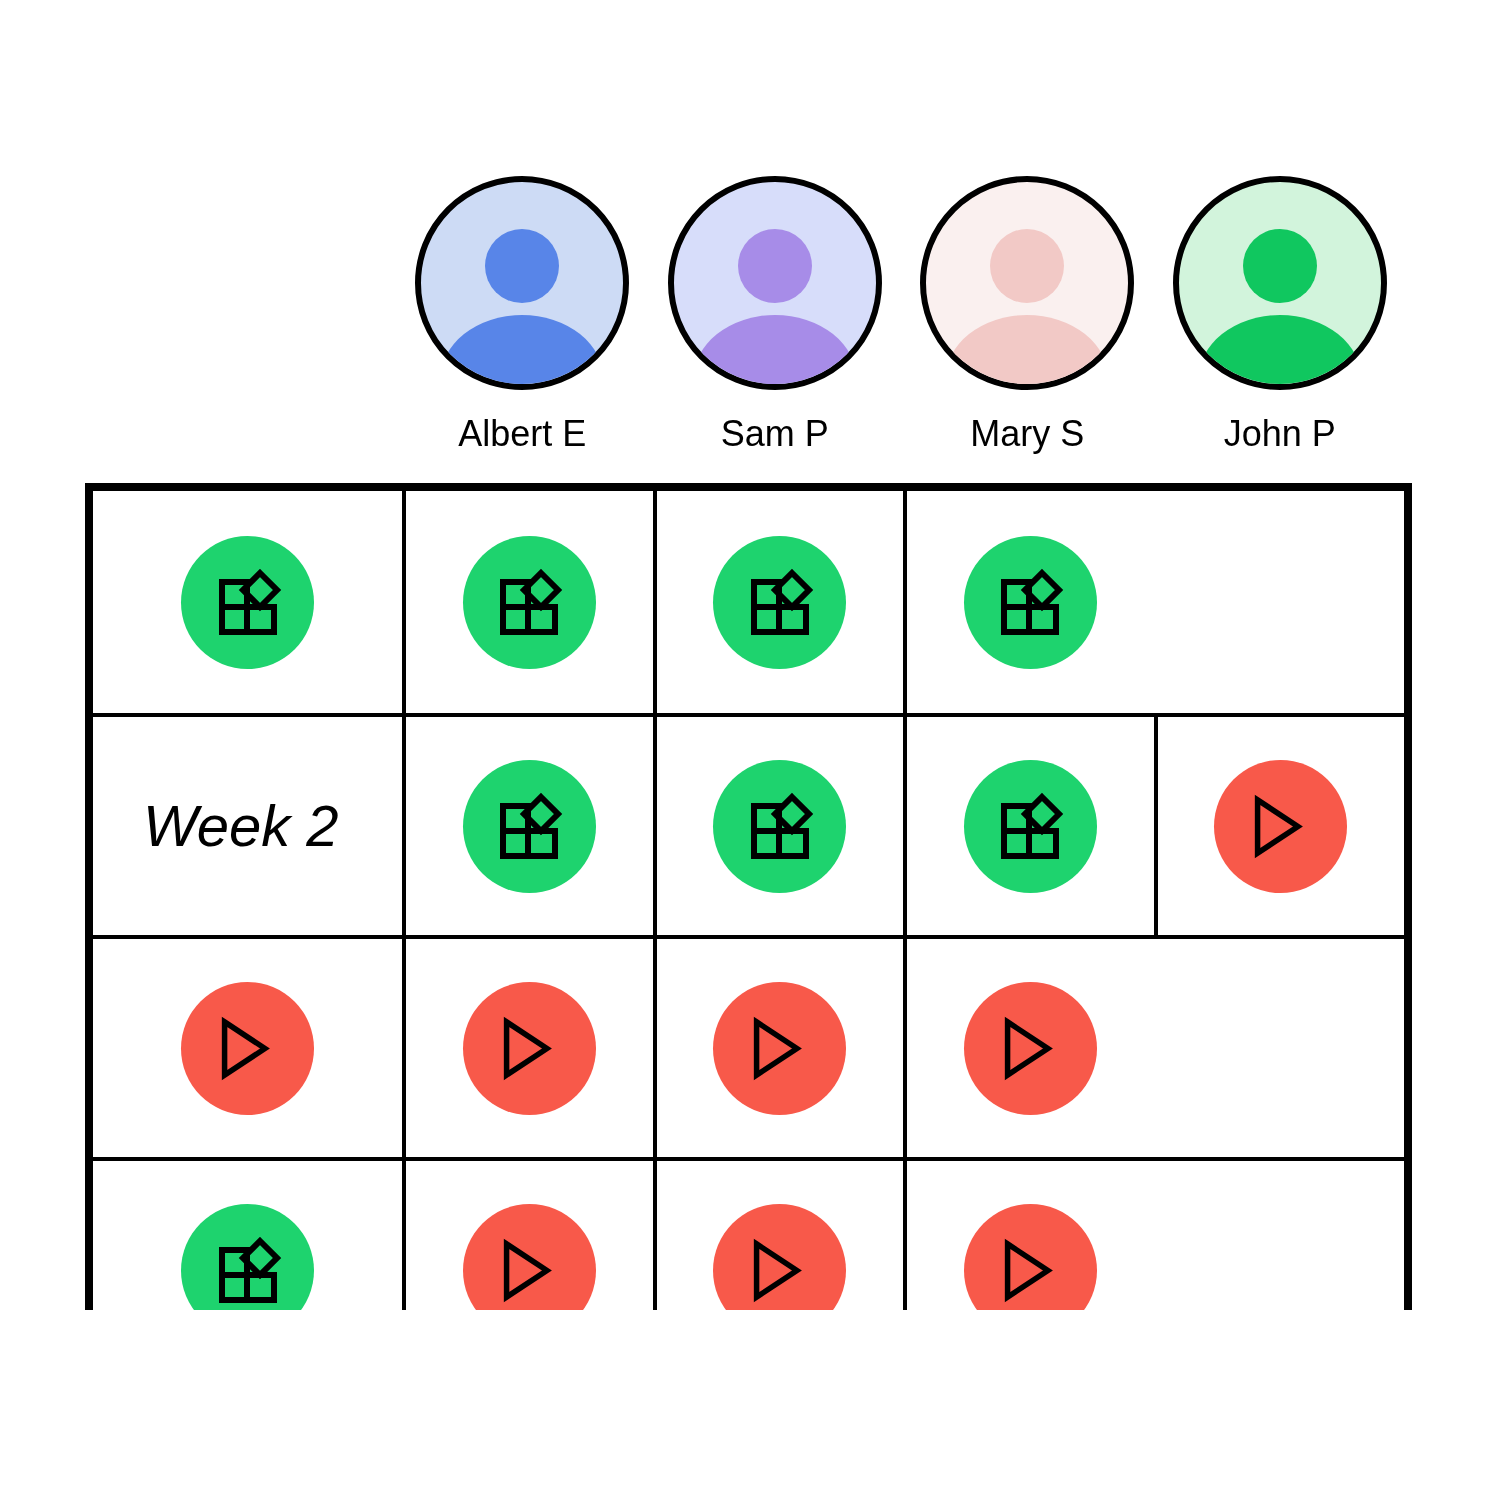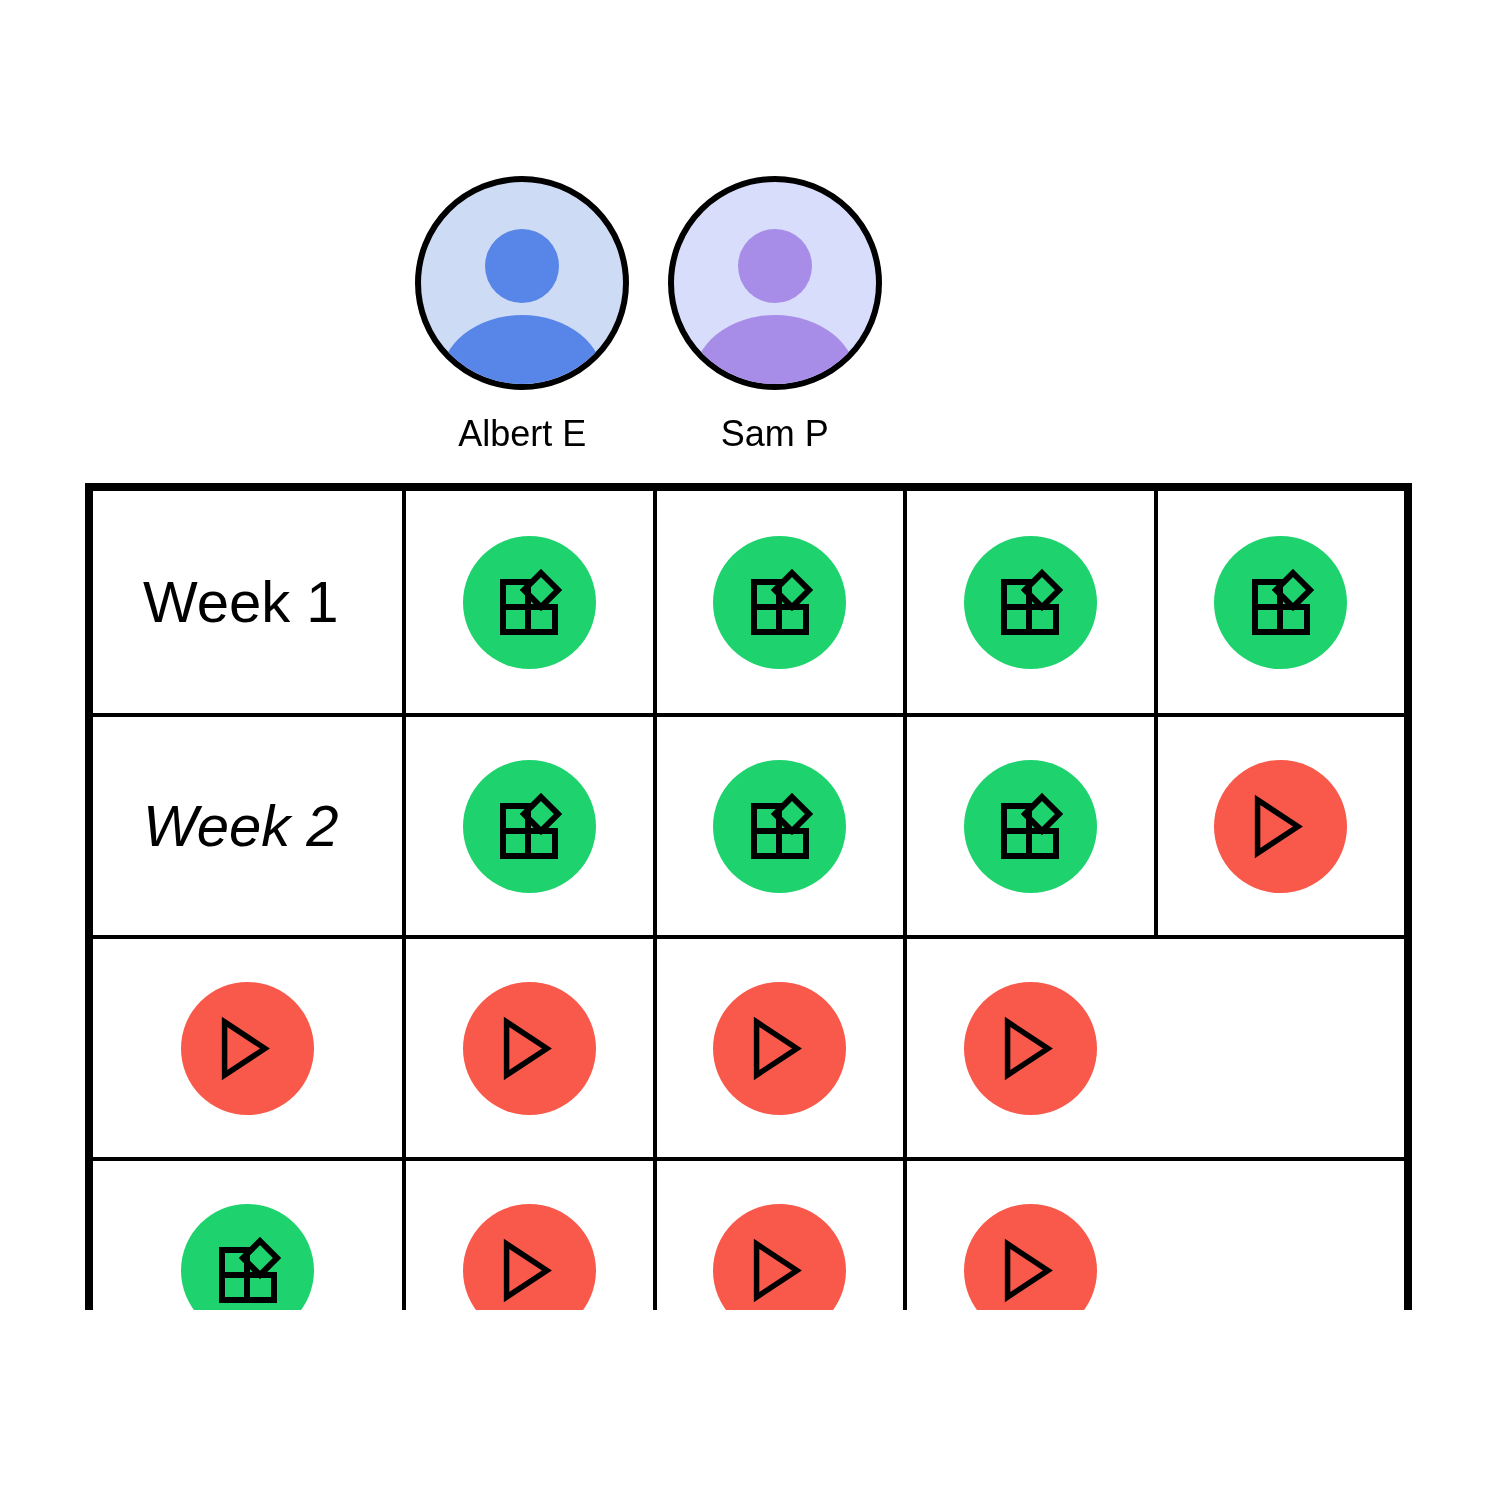--- a/index.html
+++ b/index.html
@@ -102,27 +102,38 @@
   </div>
 
   <div class="person">
     <div class="avatar" style="background: rgb(215, 221, 250);">
       <div class="av-part av-head" style="background: rgb(167, 140, 232);"></div>
       <div class="av-part av-body" style="background: rgb(167, 140, 232);"></div>
     </div>
     <div class="person-name">Sam P</div>
   </div>
 
-
+  <div class="person">
+    <div class="avatar" style="background: rgb(250, 240, 239);">
+      <div class="av-part av-head" style="background: rgb(242, 201, 198);"></div>
+      <div class="av-part av-body" style="background: rgb(242, 201, 198);"></div>
+    </div>
+    <div class="person-name">Mary S</div>
+  </div>
+
+  <div class="person">
+    <div class="avatar" style="background: rgb(210, 244, 220);">
+      <div class="av-part av-head" style="background: rgb(16, 199, 95);"></div>
+      <div class="av-part av-body" style="background: rgb(16, 199, 95);"></div>
+    </div>
+    <div class="person-name">John P</div>
+  </div>
 </div>
   <div class="grid">
   <div class="row">
-    <div class="cell label-cell">
-      <span class="week-label">Week 1</span>
-    </div>
   <div class="cell status-cell">
           <div class="status-circle" style="background: rgb(30, 211, 110);">
   <svg class="icon" viewBox="0 0 66 66" width="66" height="66" aria-hidden="true">
     <rect x="7" y="13" width="25" height="25"></rect>
     <rect x="7" y="38" width="25" height="25"></rect>
     <rect x="32" y="38" width="27" height="25"></rect>
     <polygon points="45,4 62,21 45,38 28,21"></polygon>
   </svg>
 </div>
         </div>

